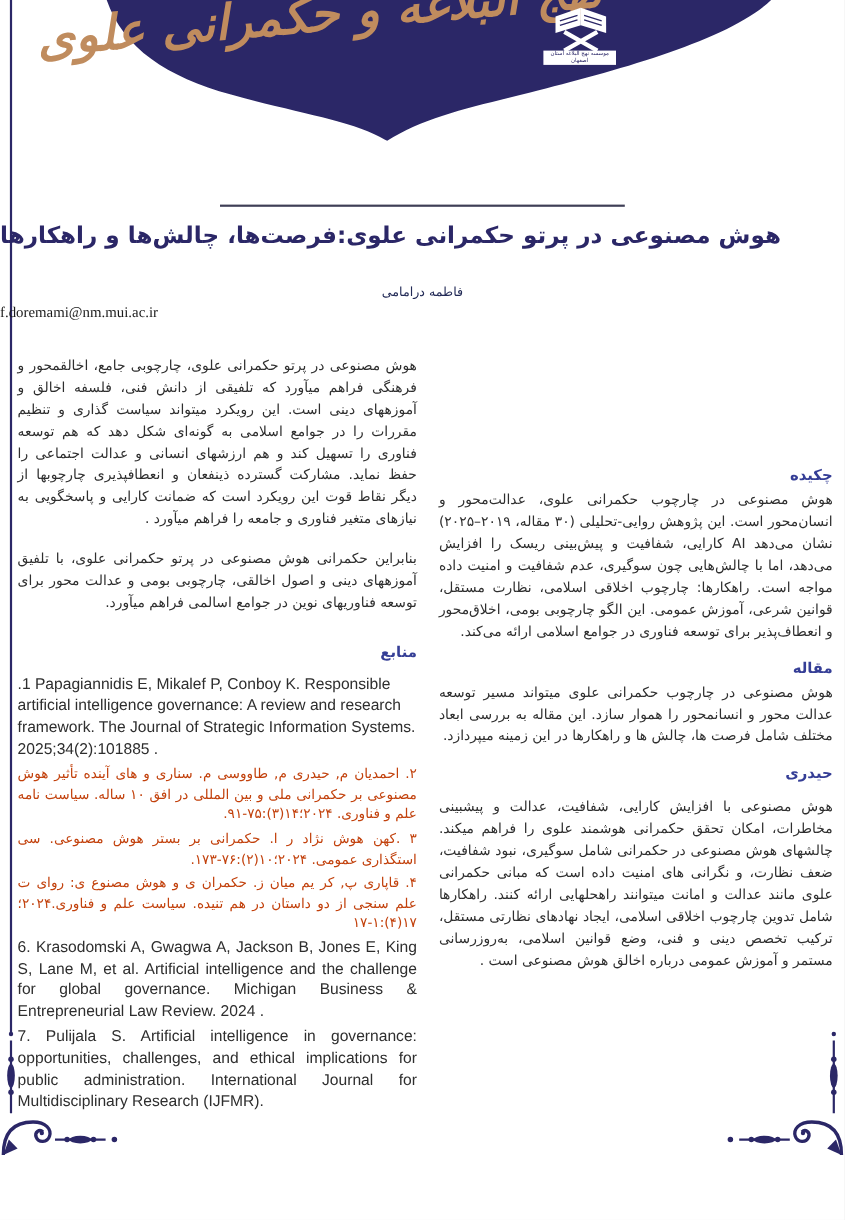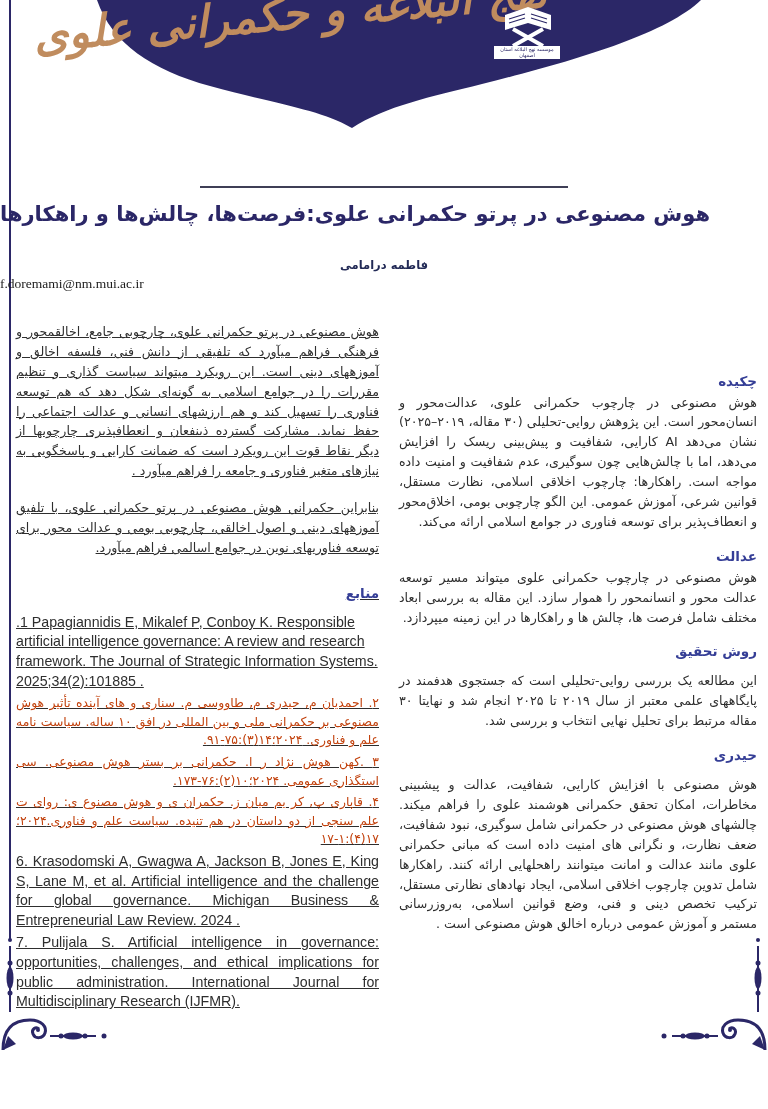--- a/index.html
+++ b/index.html
@@ -30,35 +30,35 @@
   
   .title-divider{position:absolute;top:186px;left:200px;width:368px;height:2px;background:#3f3f56;}
   .page-title{
     position:absolute;top:202px;left:0;width:100%;margin:0;
     text-align:left;direction:rtl;
     font-size:21px;font-weight:800;color:#2b2767;
   }
   .author{
     position:absolute;top:258px;left:0;width:100%;
     text-align:center;direction:rtl;
-    font-size:11.5px;font-weight:bold;color:#222a56;
+    font-size:11.5px;font-weight:normal;color:#222a56;
   }
   .email{
     position:absolute;top:276px;left:0;width:100%;
     text-align:left;font-family:"Liberation Serif",serif;
     font-size:13.5px;color:#1a1a1a;
   }
 
   
   .columns{
     position:absolute;top:308px;left:12px;width:745px;
     display:flex;direction:rtl;gap:20px;align-items:center;
   }
   .col-main{width:358px;}
-  .col-side{width:363px;text-decoration:underline;}
+  .col-side{width:363px;}
 
   .section-heading{
     margin:0 0 4px 0;color:#353e96;font-size:13.5px;font-weight:bold;
     text-align:right;direction:rtl;
   }
   .section{margin-bottom:16px;}
   .section.spaced .section-heading{margin-bottom:12px;}
   .body-fa{
     margin:0;direction:rtl;text-align:justify;
     font-size:12.6px;line-height:1.58;color:#2e2e2e;
@@ -117,26 +117,22 @@
   <div class="email">f.doremami@nm.mui.ac.ir</div>
 
   <div class="columns">
 
     <div class="col-main">
       <div class="section">
         <h2 class="section-heading">چکیده</h2>
         <p class="body-fa">هوش مصنوعی در چارچوب حکمرانی علوی، عدالت‌محور و انسان‌محور است. این پژوهش روایی-تحلیلی (۳۰ مقاله، ۲۰۱۹–۲۰۲۵) نشان می‌دهد AI کارایی، شفافیت و پیش‌بینی ریسک را افزایش می‌دهد، اما با چالش‌هایی چون سوگیری، عدم شفافیت و امنیت داده مواجه است. راهکارها: چارچوب اخلاقی اسلامی، نظارت مستقل، قوانین شرعی، آموزش عمومی. این الگو چارچوبی بومی، اخلاق‌محور و انعطاف‌پذیر برای توسعه فناوری در جوامع اسلامی ارائه می‌کند.</p>
       </div>
       <div class="section">
-        <h2 class="section-heading">عدالت</h2>
+        <h2 class="section-heading">مقاله</h2>
         <p class="body-fa">هوش مصنوعی در چارچوب حکمرانی علوی میتواند مسیر توسعه عدالت محور و انسانمحور را هموار سازد. این مقاله به بررسی ابعاد مختلف شامل فرصت ها، چالش ها و راهکارها در این زمینه میپردازد.</p>
-      </div>
-      <div class="section spaced">
-        <h2 class="section-heading">روش تحقیق</h2>
-        <p class="body-fa">این مطالعه یک بررسی روایی-تحلیلی است که جستجوی هدفمند در پایگاههای علمی معتبر از سال ۲۰۱۹ تا ۲۰۲۵ انجام شد و نهایتا ۳۰ مقاله مرتبط برای تحلیل نهایی انتخاب و بررسی شد.</p>
       </div>
       <div class="section spaced">
         <h2 class="section-heading">حیدری</h2>
         <p class="body-fa">هوش مصنوعی با افزایش کارایی، شفافیت، عدالت و پیشبینی مخاطرات، امکان تحقق حکمرانی هوشمند علوی را فراهم میکند. چالشهای هوش مصنوعی در حکمرانی شامل سوگیری، نبود شفافیت، ضعف نظارت، و نگرانی های امنیت داده است که مبانی حکمرانی علوی مانند عدالت و امانت میتوانند راهحلهایی ارائه کنند. راهکارها شامل تدوین چارچوب اخلاقی اسلامی، ایجاد نهادهای نظارتی مستقل، ترکیب تخصص دینی و فنی، وضع قوانین اسلامی، به‌روزرسانی مستمر و آموزش عمومی درباره اخالق هوش مصنوعی است .</p>
       </div>
     </div>
 
     <div class="col-side">
       <p class="body-fa lead">هوش مصنوعی در پرتو حکمرانی علوی، چارچوبی جامع، اخالقمحور و فرهنگی فراهم میآورد که تلفیقی از دانش فنی، فلسفه اخالق و آموزههای دینی است. این رویکرد میتواند سیاست گذاری و تنظیم مقررات را در جوامع اسلامی به گونه‌ای شکل دهد که هم توسعه فناوری را تسهیل کند و هم ارزشهای انسانی و عدالت اجتماعی را حفظ نماید. مشارکت گسترده ذینفعان و انعطافپذیری چارچوبها از دیگر نقاط قوت این رویکرد است که ضمانت کارایی و پاسخگویی به نیازهای متغیر فناوری و جامعه را فراهم میآورد .</p>
       <p class="body-fa">بنابراین حکمرانی هوش مصنوعی در پرتو حکمرانی علوی، با تلفیق آموزههای دینی و اصول اخالقی، چارچوبی بومی و عدالت محور برای توسعه فناوریهای نوین در جوامع اسالمی فراهم میآورد.</p>

